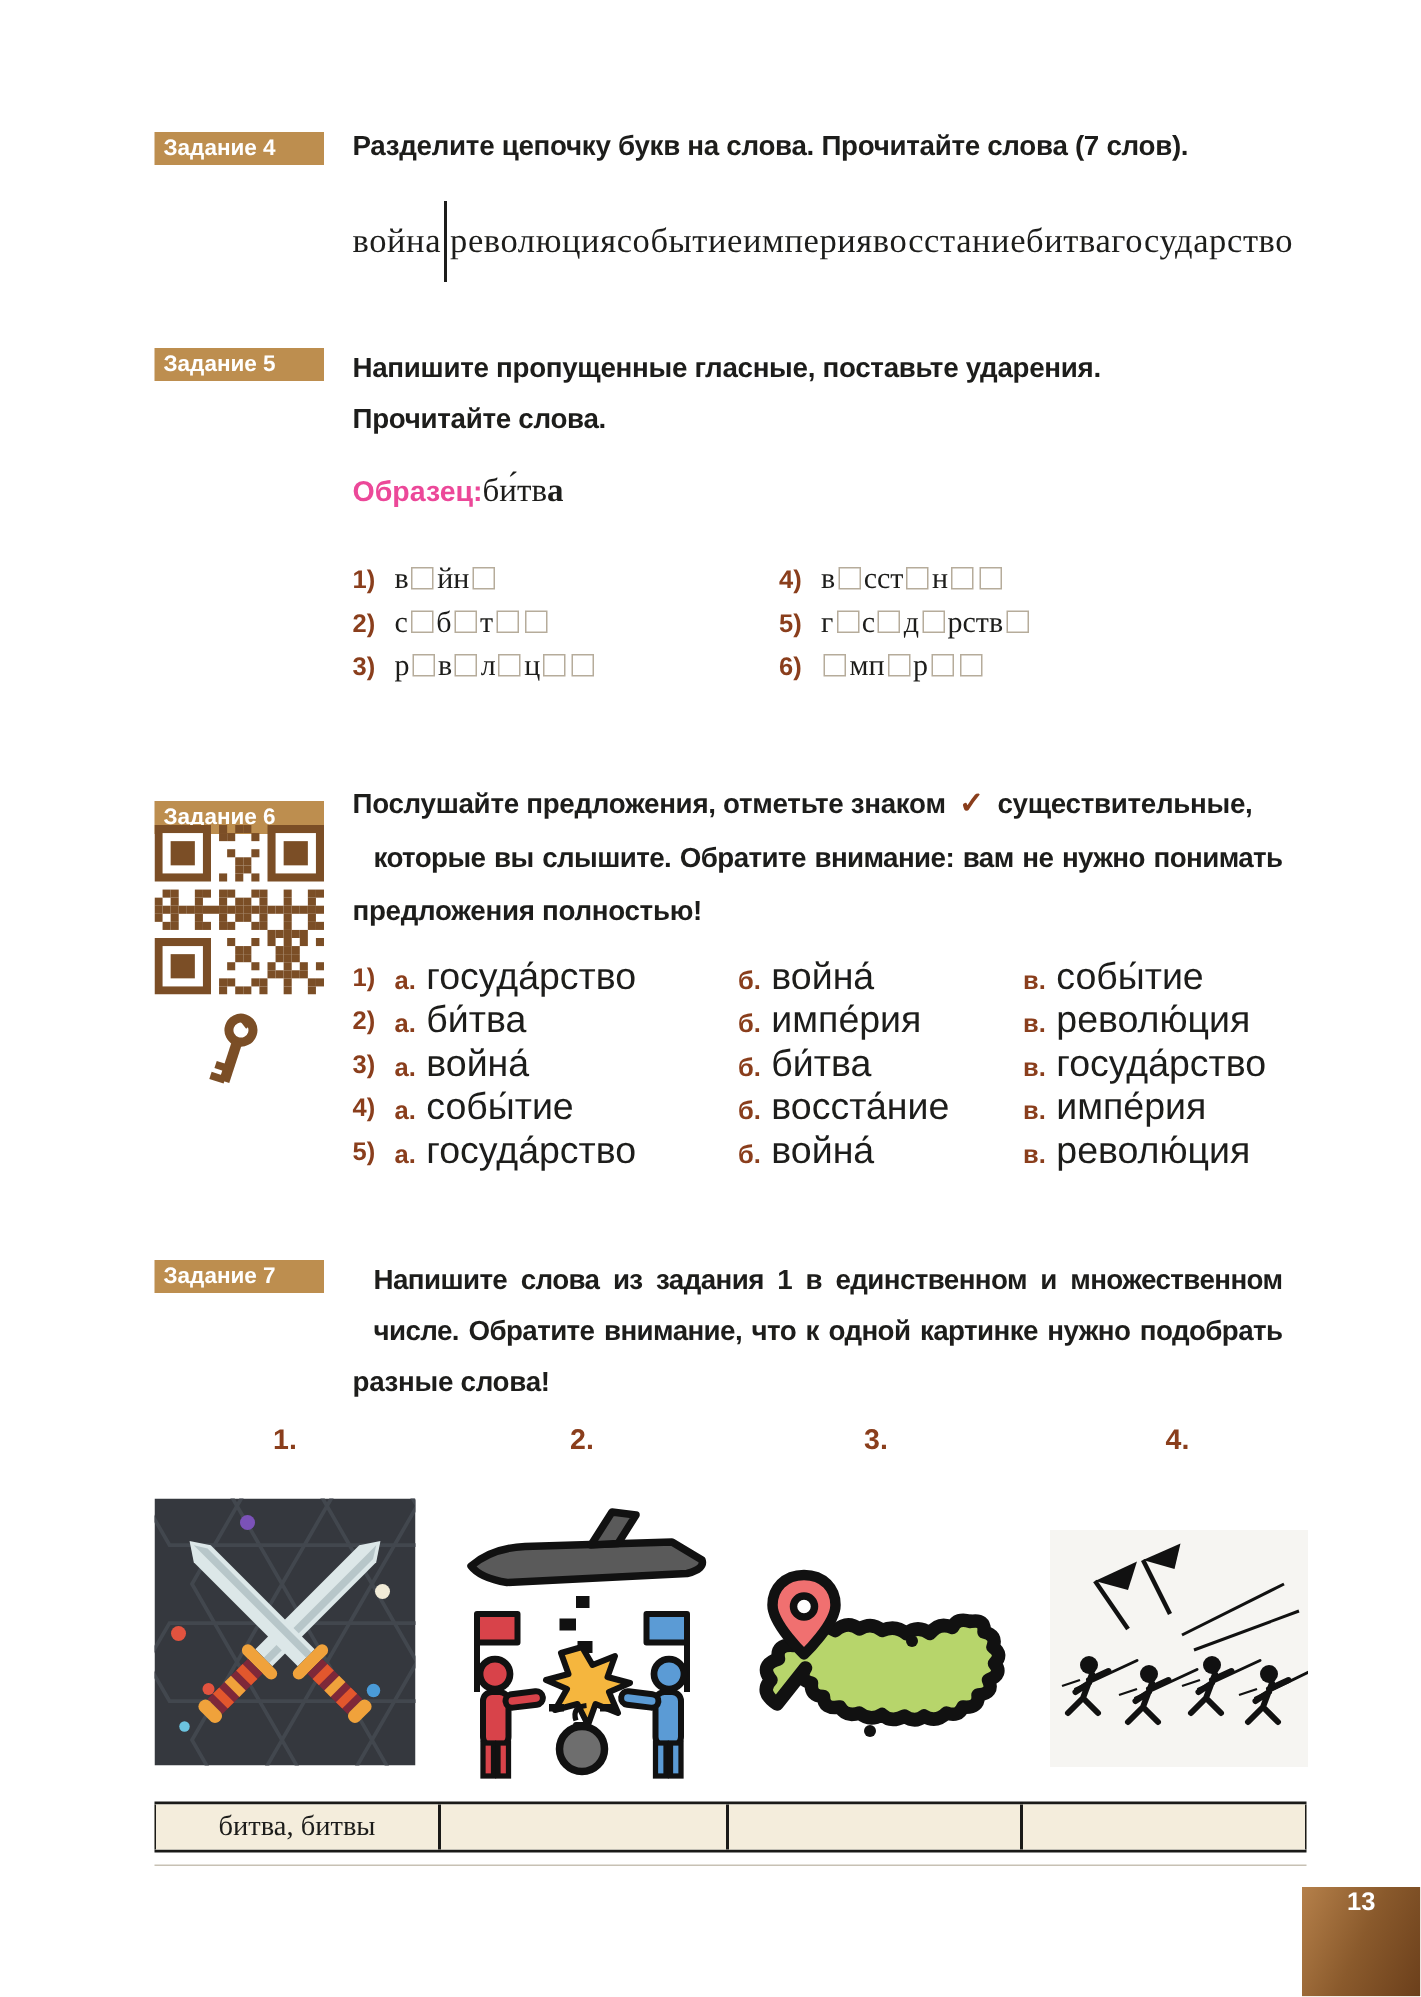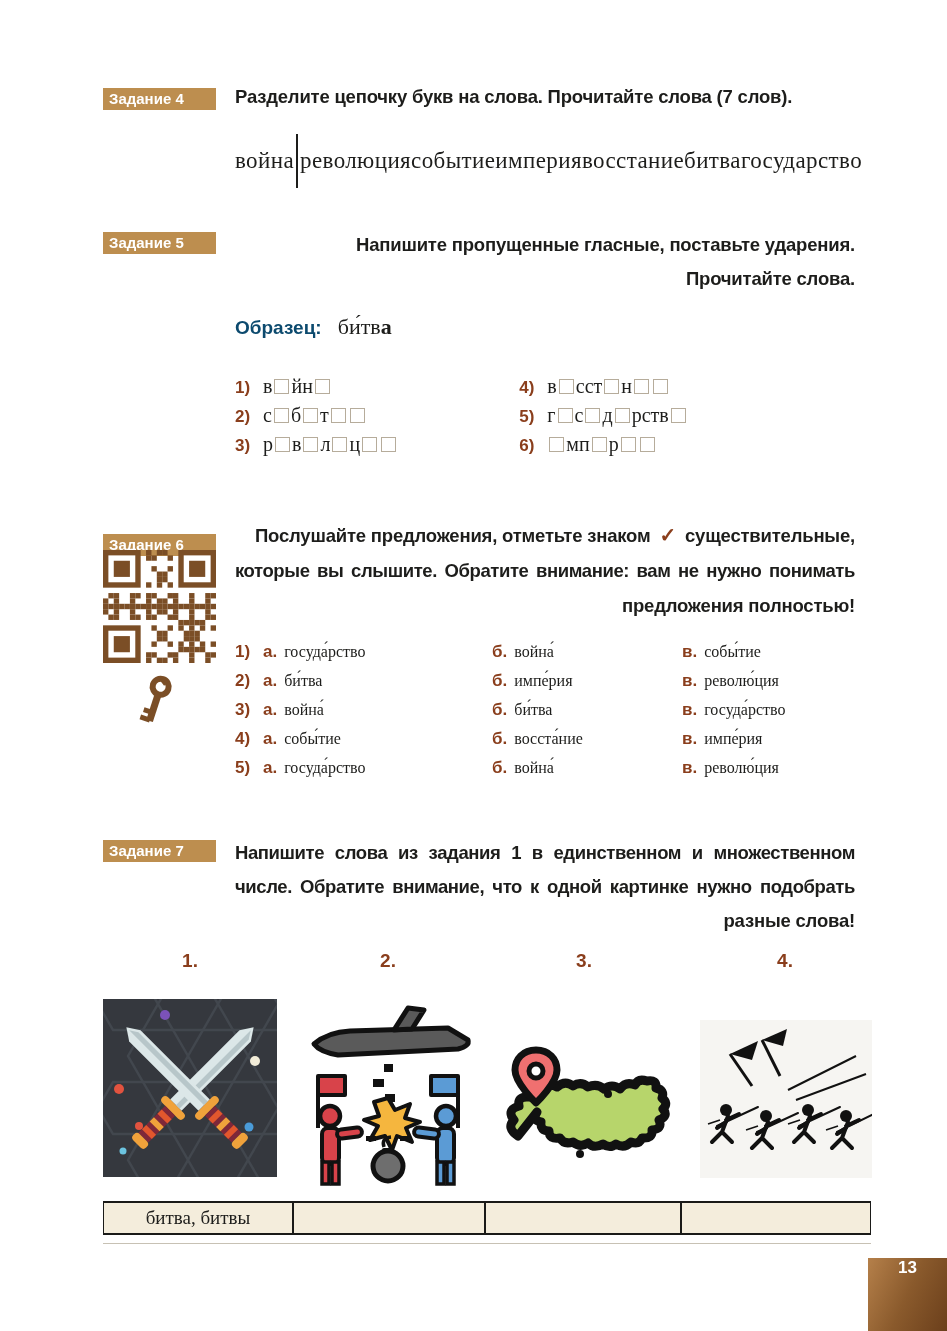--- a/index.html
+++ b/index.html
@@ -5,29 +5,29 @@
   html,body{margin:0;padding:0;background:#ffffff;}
   .page{position:relative;width:947px;height:1331px;background:#ffffff;overflow:hidden;
         font-family:"Liberation Sans",sans-serif;color:#1d1d1b;}
 
   .task-label{position:absolute;left:103px;width:113px;height:22px;background:#bd8e4f;
         color:#ffffff;font-weight:bold;font-size:15px;line-height:22px;padding-left:6px;
         box-sizing:border-box;letter-spacing:0;}
 
   .task-title{position:absolute;left:235px;width:620px;font-weight:bold;font-size:18.5px;
         line-height:34px;letter-spacing:-0.2px;color:#1d1d1b;}
-  .task-title .line{min-height:34px;text-align:right;}
-  .fill{text-align:justify;text-align-last:justify;letter-spacing:-0.4px;}
+  .task-title .line{min-height:34px;}
+  .fill{text-align:justify;text-align-last:justify;letter-spacing:-0.4px;margin-left:14px;}
 
   .chain{position:absolute;left:235px;top:133px;height:56px;display:flex;align-items:center;
         font-family:"Liberation Serif","DejaVu Serif",serif;font-size:23px;letter-spacing:0.4px;}
   .chain-sep{display:inline-block;width:2px;height:54px;background:#1d1d1b;margin:0 2px;}
 
   .sample{position:absolute;left:235px;top:314px;font-size:19px;}
-  .sample-label{color:#0c4a6e;font-weight:bold;margin-right:16px;}
+  .sample-label{color:#ec4899;font-weight:bold;margin-right:0;}
   .sample-word{font-family:"Liberation Serif","DejaVu Serif",serif;font-size:22px;}
   .sample-word b{font-weight:bold;}
 
   .num{color:#8a3e1c;font-weight:bold;font-size:17px;display:inline-block;width:28px;
         font-family:"Liberation Sans",sans-serif;}
   .letter{color:#8a3e1c;font-weight:bold;font-size:17px;margin-right:7px;
         font-family:"Liberation Sans",sans-serif;}
 
   #t5-items{position:absolute;left:235px;top:372px;width:620px;display:flex;}
   .t5col{width:265px;}
@@ -35,21 +35,21 @@
   .t5row{height:29px;line-height:29px;font-family:"Liberation Serif","DejaVu Serif",serif;
         font-size:20px;white-space:nowrap;}
   .box{display:inline-block;width:13px;height:13px;border:1.2px solid #b6ac9b;margin:0 2px;
         transform:translateY(1px);background:#fff;}
 
   #qr-box{position:absolute;left:103px;top:550px;width:113px;height:113px;}
   #key-box{position:absolute;left:133px;top:674px;width:46px;height:54px;}
 
   #t6-rows{position:absolute;left:235px;top:637px;width:640px;}
   .t6row{display:grid;grid-template-columns:28px 229px 190px 173px;height:29px;line-height:29px;}
-  .t6word{font-family:Liberation Serif, serif;font-size:16px;}
+  .t6word{font-family:Liberation Sans, sans-serif;font-size:25px;}
   .check{color:#8a3e1c;font-weight:bold;margin:0 9px;font-size:20px;}
 
   #t7-nums{position:absolute;left:103px;top:950px;width:770px;display:flex;}
   .t7num{color:#8a3e1c;font-weight:bold;font-size:19px;text-align:center;}
 
   .pic{position:absolute;}
   .pic svg{display:block;width:100%;height:100%;}
 
   #t7-table{position:absolute;left:103px;top:1201px;width:768px;height:30px;display:flex;
         border-top:2.5px solid #1a1a18;border-bottom:2.5px solid #1a1a18;box-sizing:content-box;}

